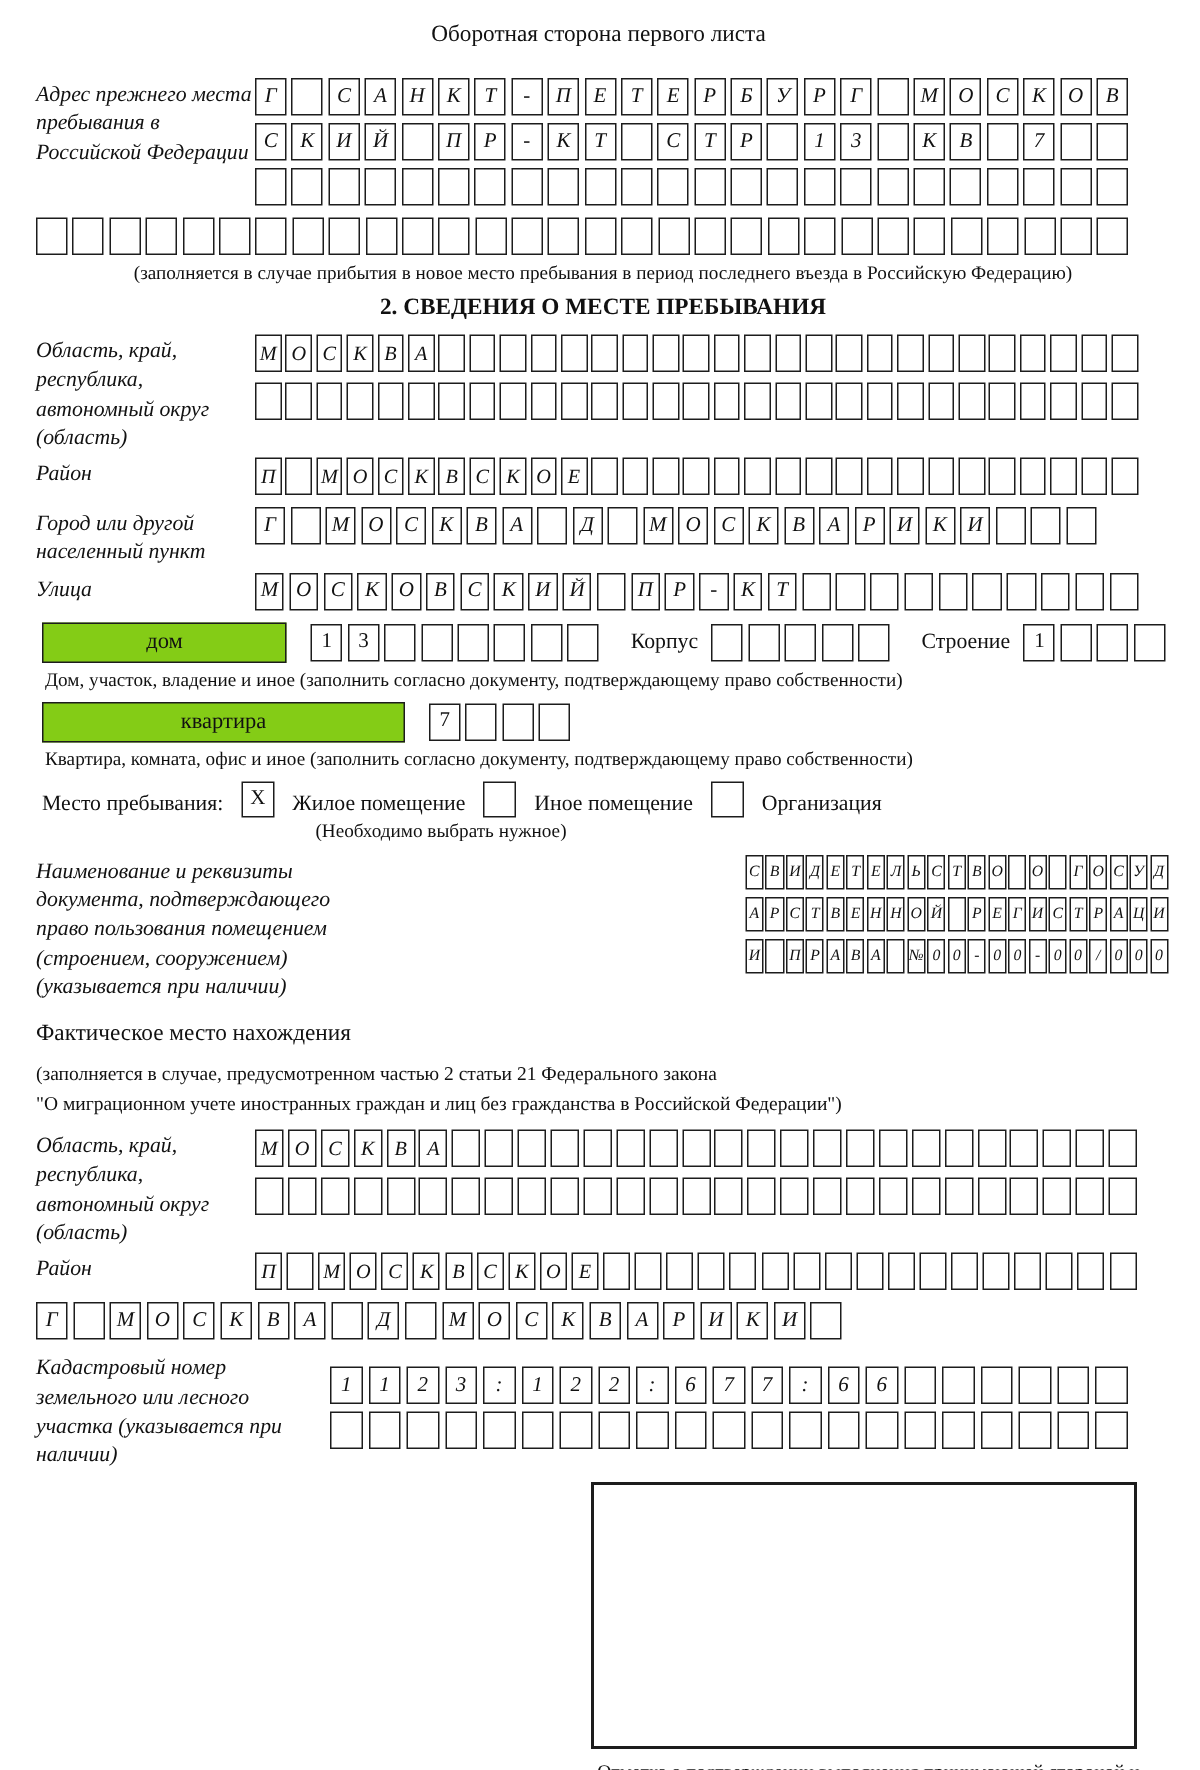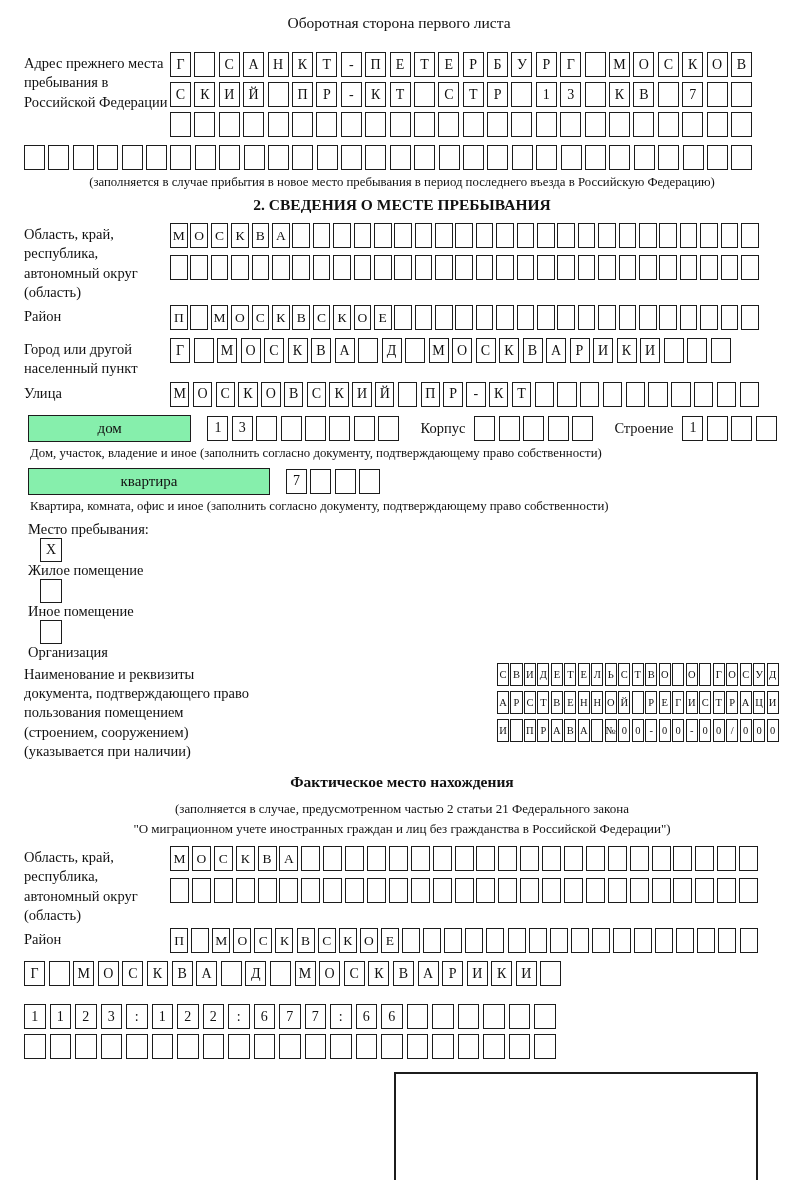--- a/index.html
+++ b/index.html
@@ -2,21 +2,21 @@
 <html><head>
 <meta charset="utf-8">
 <style>
   html,body{margin:0;padding:0;background:#fff;}
   .page{
     width:800px;min-height:1180px;box-sizing:border-box;
     padding:14px 20px 10px 24px;
     font-family:"Liberation Serif", serif;color:#111;background:#fff;
   }
   .header-note{text-align:center;font-size:15.5px;padding-right:6px;margin-bottom:20px;}
-  .field{display:flex;margin-bottom:3px;}
+  .field{display:flex;margin-bottom:3px;font-style:italic;}
   .flabel{width:146px;flex:none;font-size:14.5px;line-height:1.33;padding-top:2px;}
   .flabel.w190{width:190px;}
   .flabel.w230{width:230px;}
   .flabel.w196{width:196px;}
   .fcells{flex:1;}
   .cellrow{display:flex;margin-bottom:5px;}
   .cell{
     box-sizing:border-box;border:1.6px solid #1c1c1c;height:25px;flex:none;
     display:flex;align-items:center;justify-content:center;
     font-size:14px;background:#fff;
@@ -32,34 +32,34 @@
   .c28 .cell{width:18px;margin-right:3.1px;font-size:13.5px;}
   .c22 .cell{width:21px;margin-right:3.6px;}
   .c21k .cell{width:21.5px;margin-right:4px;}
   .gaprow{margin-bottom:7px;}
   .note{font-size:12.8px;text-align:center;margin:0 0 6px;}
   .note-left{font-size:12.8px;text-align:left;margin:1px 0 7px 6px;}
   .section-title{font-weight:bold;text-align:center;font-size:15.5px;margin:3px 0 9px;}
   .inline-row{display:flex;align-items:center;margin:2px 0 4px 4px;}
   .widebox{
     box-sizing:border-box;border:1.6px solid #1c1c1c;height:27px;
-    display:flex;align-items:center;justify-content:center;font-size:15px;background:#86efac;
+    display:flex;align-items:center;justify-content:center;font-size:15px;background:#84cc16;
   }
   .widebox.dom{width:176px;margin-right:16px;}
   .widebox.kv{width:242px;margin-right:16px;}
   .mini-label{font-size:14.5px;margin:0 9px 0 18px;}
-  .stay-row{display:flex;align-items:flex-start;font-size:14.5px;margin:6px 0 2px 4px;flex-direction:column;}
+  .stay-row{display:flex;align-items:flex-end;font-size:14.5px;margin:6px 0 2px 4px;}
   .checkbox{
     box-sizing:border-box;width:22px;height:24px;border:1.6px solid #1c1c1c;
     display:flex;align-items:center;justify-content:center;font-size:14px;margin:0 12px;flex:none;
   }
   .stay-note{width:540px;text-align:center;font-size:12.8px;margin-bottom:8px;}
   .doc-cells{margin-left:auto;}
-  .actual-title{font-weight:bold;text-align:center;font-size:15.5px;margin:12px 0 8px;}
-  .actual-note{text-align:center;font-size:13px;line-height:1.5;margin-bottom:8px;}
+  .actual-title{font-weight:normal;font-size:15.5px;margin:12px 0 8px;}
+  .actual-note{text-align:left;font-size:13px;line-height:1.5;margin-bottom:8px;}
   .cad-cells{padding-top:10px;}
   .stamp-box{
     box-sizing:border-box;margin:8px 0 6px 370px;width:364px;height:178px;
     border:2px solid #1c1c1c;background:#fff;
   }
   .stamp-note{
     width:406px;margin-left:352px;text-align:center;
     font-size:12.9px;line-height:1.5;
   }
 </style>
@@ -403,20 +403,21 @@
 
   <div class="stay-row">
     <span>Место пребывания:</span>
     <span class="checkbox">X</span>
     <span>Жилое помещение</span>
     <span class="checkbox"></span>
     <span>Иное помещение</span>
     <span class="checkbox"></span>
     <span>Организация</span>
   </div>
+  <div class="stay-note">(Необходимо выбрать нужное)</div>
 
   <div class="field">
     <div class="flabel w230">Наименование и реквизиты документа, подтверждающего право пользования помещением (строением, сооружением) (указывается при наличии)</div>
     <div class="doc-cells">
       <div class="cellrow c21s">
           <span class="cell">С</span>
           <span class="cell">В</span>
           <span class="cell">И</span>
           <span class="cell">Д</span>
           <span class="cell">Е</span>
@@ -615,20 +616,21 @@
           <span class="cell">Р</span>
           <span class="cell">И</span>
           <span class="cell">К</span>
           <span class="cell">И</span>
           <span class="cell"></span>
         </div>
     </div>
   </div>
 
   <div class="field">
+    <div class="flabel w196">Кадастровый номер земельного или лесного участка (указывается при наличии)</div>
     <div class="fcells cad-cells">
       <div class="cellrow c21k">
           <span class="cell">1</span>
           <span class="cell">1</span>
           <span class="cell">2</span>
           <span class="cell">3</span>
           <span class="cell">:</span>
           <span class="cell">1</span>
           <span class="cell">2</span>
           <span class="cell">2</span>

